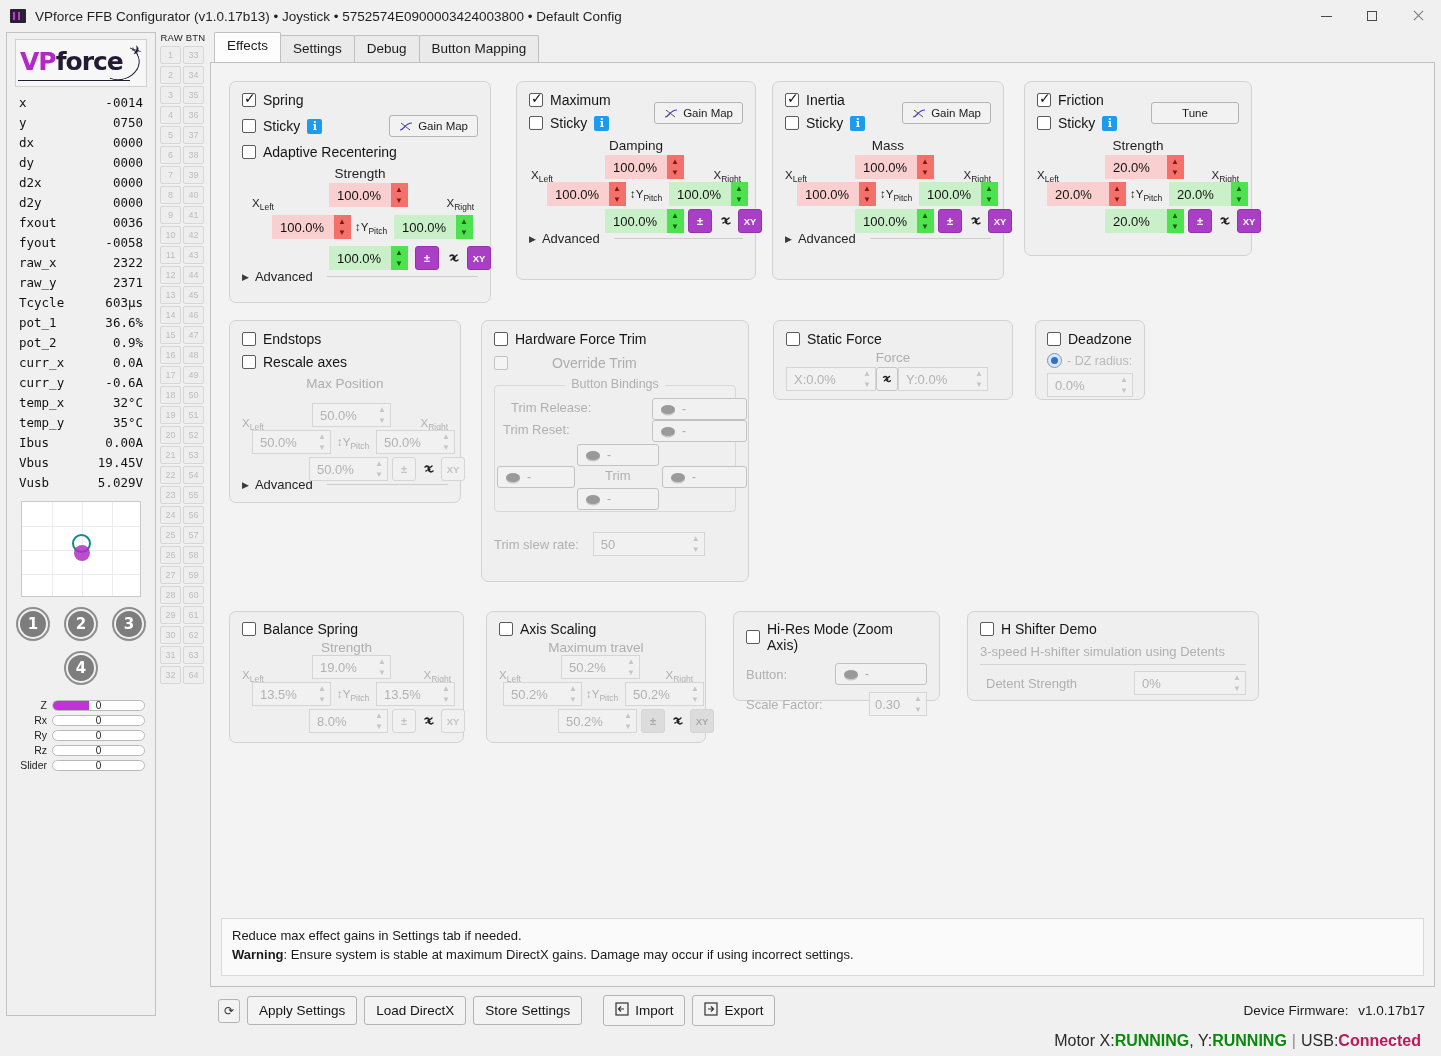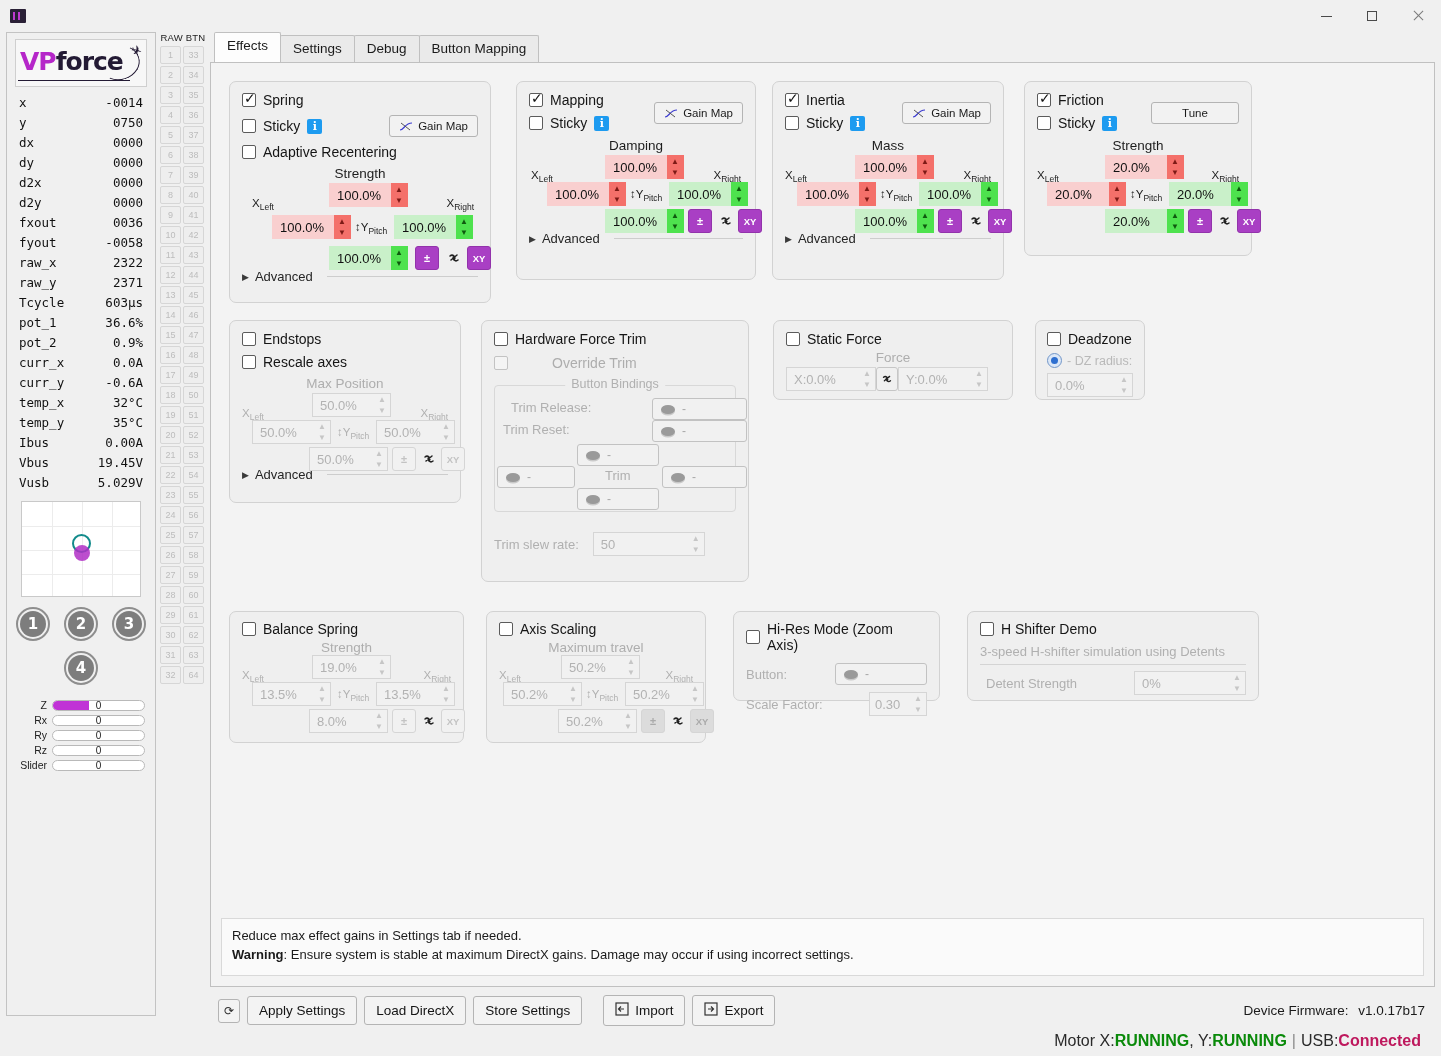--- a/index.html
+++ b/index.html
@@ -272,20 +272,21 @@
   }
   .statusbar b.run { color:#0a8a0a; font-weight:bold; }
   .statusbar b.conn { color:#be185d; font-weight:bold; }
   .sep { color:#8a8a8a; margin:0 5px; }
 </style>
 </head>
 <body>
 
 <div class="titlebar">
   <div class="tb-logo"></div>
+  <div class="tb-title">VPforce FFB Configurator (v1.0.17b13) • Joystick • 5752574E0900003424003800 • Default Config</div>
   <div class="winbtns">
     <div class="winbtn">
         <div class="wb-min"></div>
       </div>
     <div class="winbtn">
         <div class="wb-max"></div>
       </div>
     <div class="winbtn close">
         <div class="wb-close"></div>
       </div>
@@ -615,21 +616,21 @@
               <span>Advanced</span>
               <span class="adv-line"></span>
             </div>
           </div>
         </div>
 
         <div class="gbox" style="left:295px; top:8px; width:240px; height:199px;">
           <div style="padding:10px 12px;">
             <div class="chkrow">
               <div class="chk checked"></div>
-              <span class="chklbl">Mapping</span>
+              <span class="chklbl">Maximum</span>
             </div>
             <div style="display:flex; align-items:center; margin-top:7px;">
               <div class="chkrow">
                 <div class="chk"></div>
                 <span class="chklbl">Sticky</span>
                 <div class="infoico">i</div>
               </div>
               <div class="btn-sm" style="margin-left:auto; margin-top:-20px;">
                 <span class="gainmap-ico">
                   <svg width="15" height="11" viewBox="0 0 15 11">
@@ -836,21 +837,21 @@
             <div class="chkrow">
               <div class="chk"></div>
               <span class="chklbl">Endstops</span>
             </div>
             <div class="chkrow" style="margin-top:7px;">
               <div class="chk"></div>
               <span class="chklbl">Rescale axes</span>
             </div>
             <div class="grouptitle dis" style="margin-top:6px;">Max Position</div>
 
-            <div style="position:relative; height:88px; margin-top:2px;">
+            <div style="position:relative; height:88px; margin-top:12px;">
               <div class="spin dis" style="position:absolute; left:70px; top:0;">
                 <div class="fld">50.0%</div>
                 <div class="arrows">
                     <i>▲</i>
                     <i>▼</i>
                   </div>
               </div>
               <div class="axlbl dis" style="position:absolute; left:0px; top:14px;">X<sub>Left</sub></div>
               <div class="axlbl dis" style="position:absolute; right:0px; top:14px;">X<sub>Right</sub></div>
 

